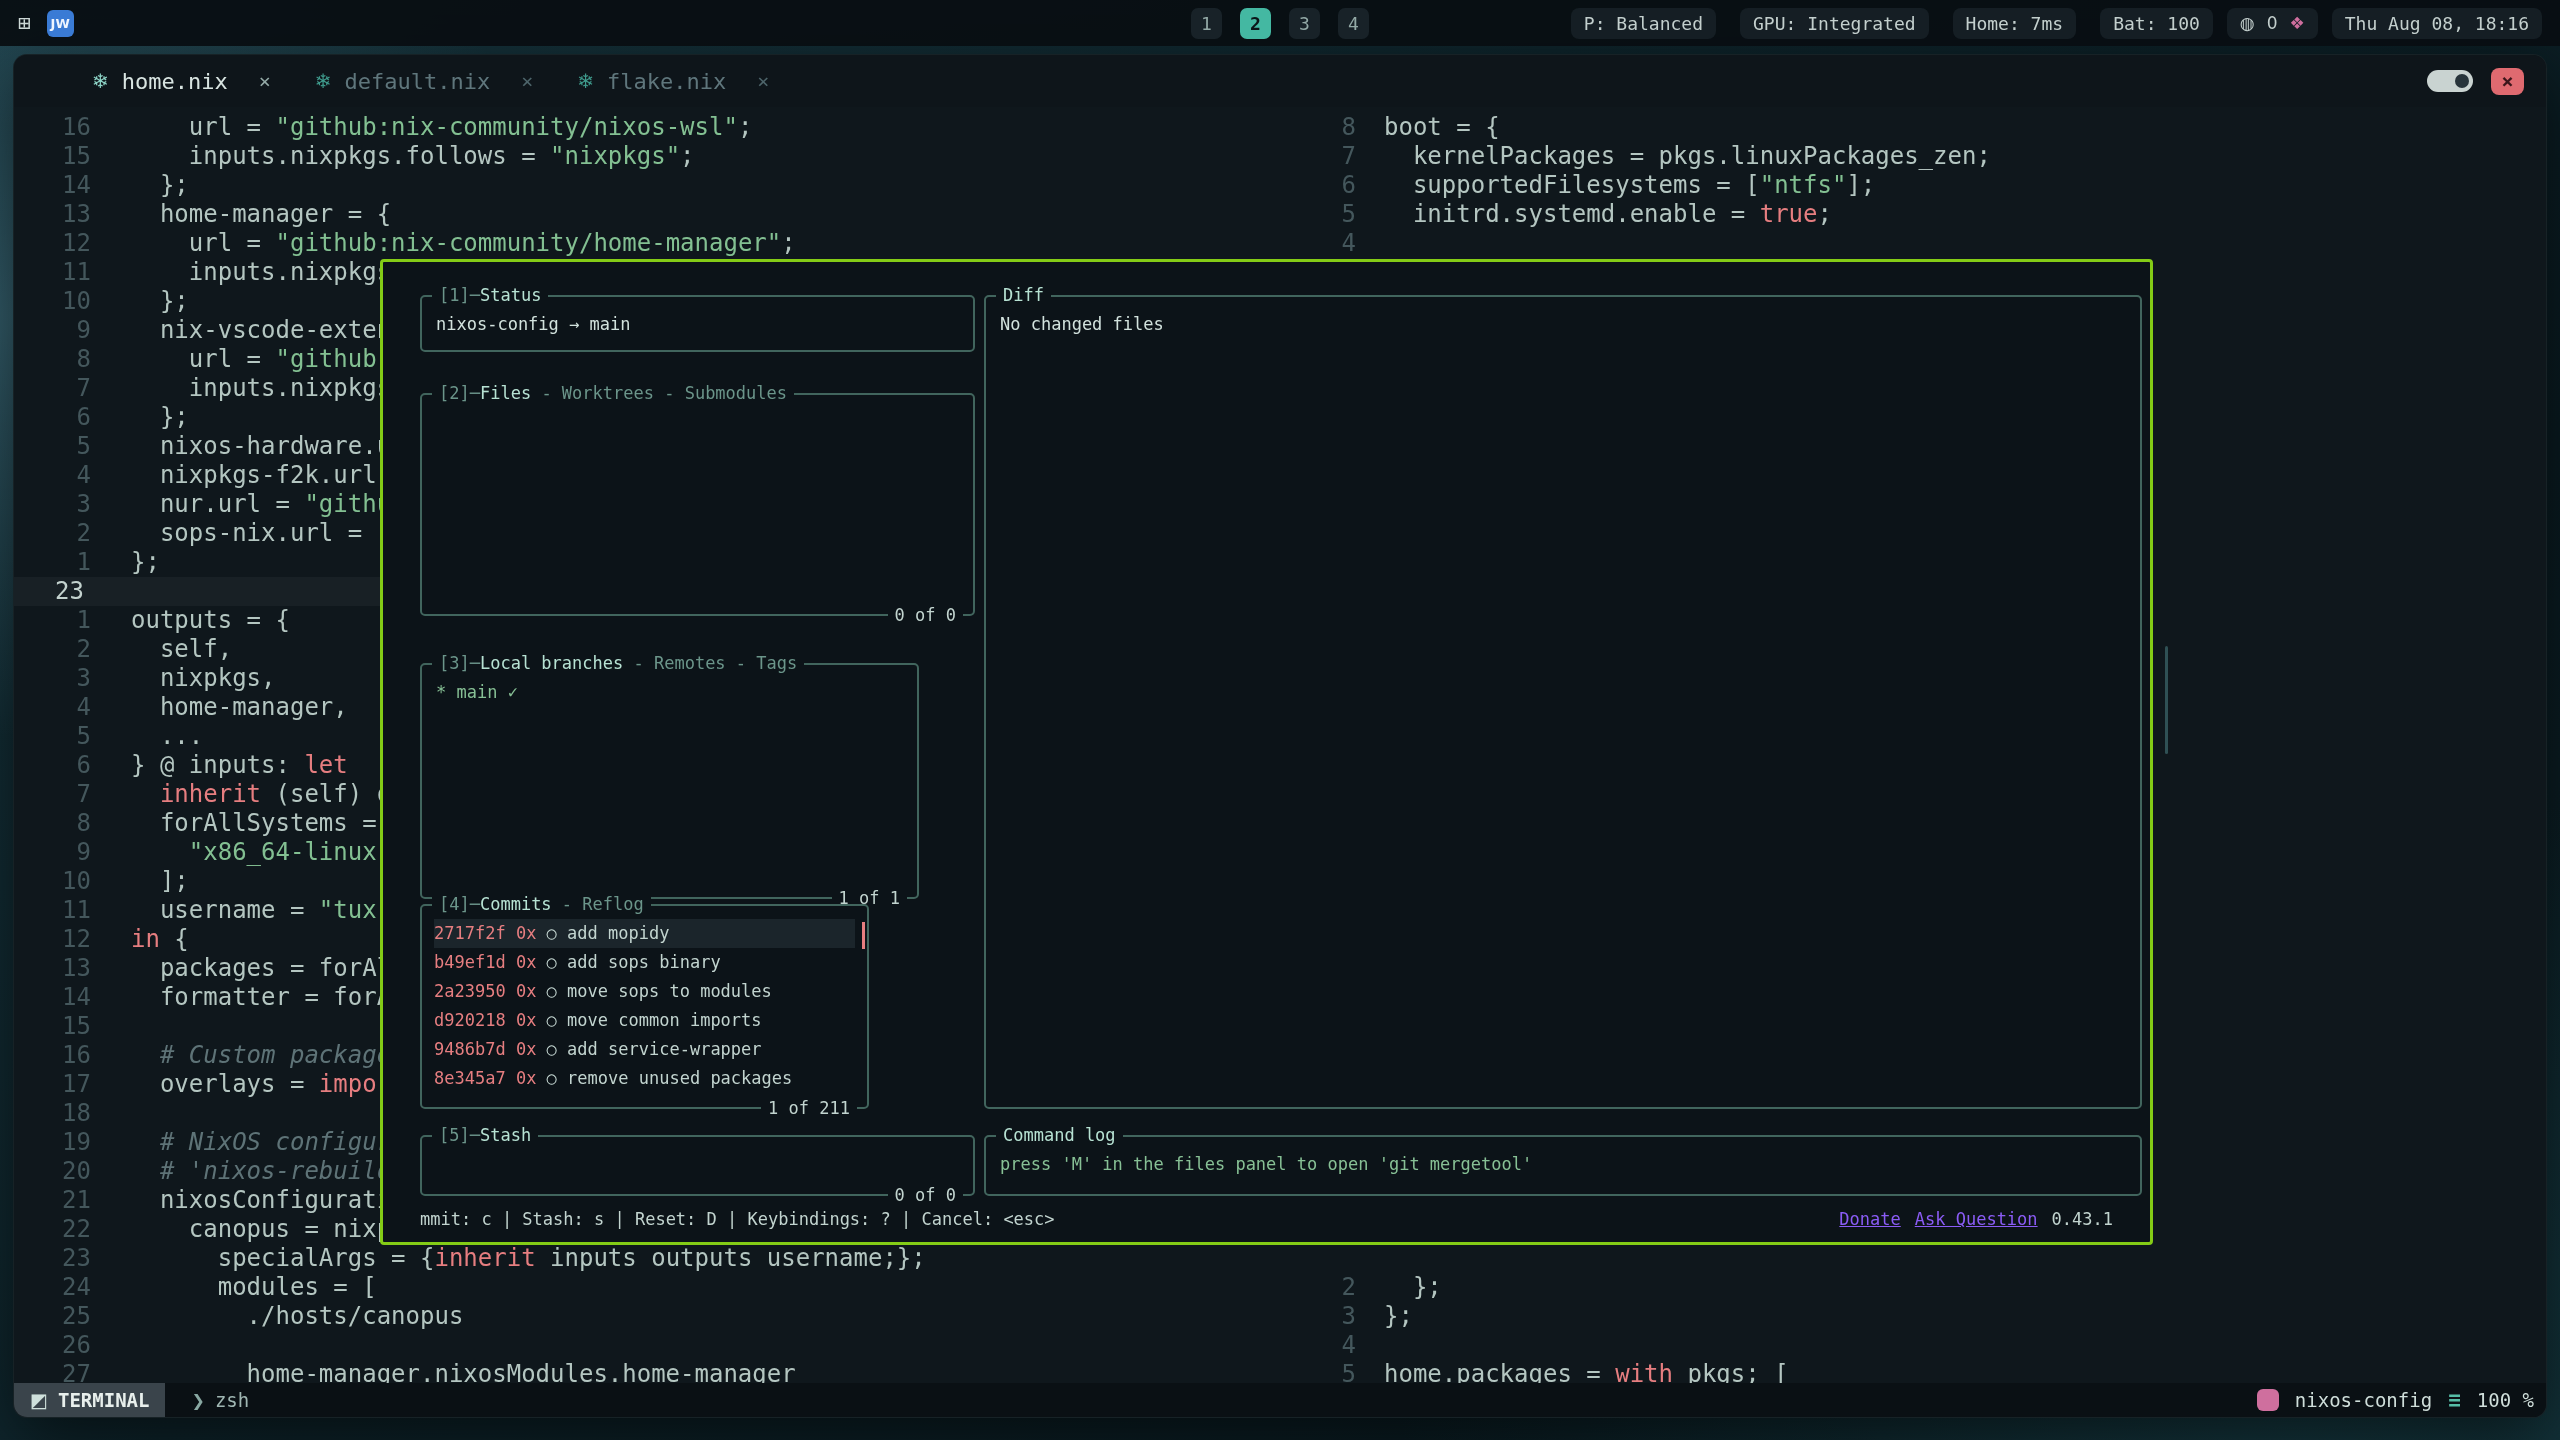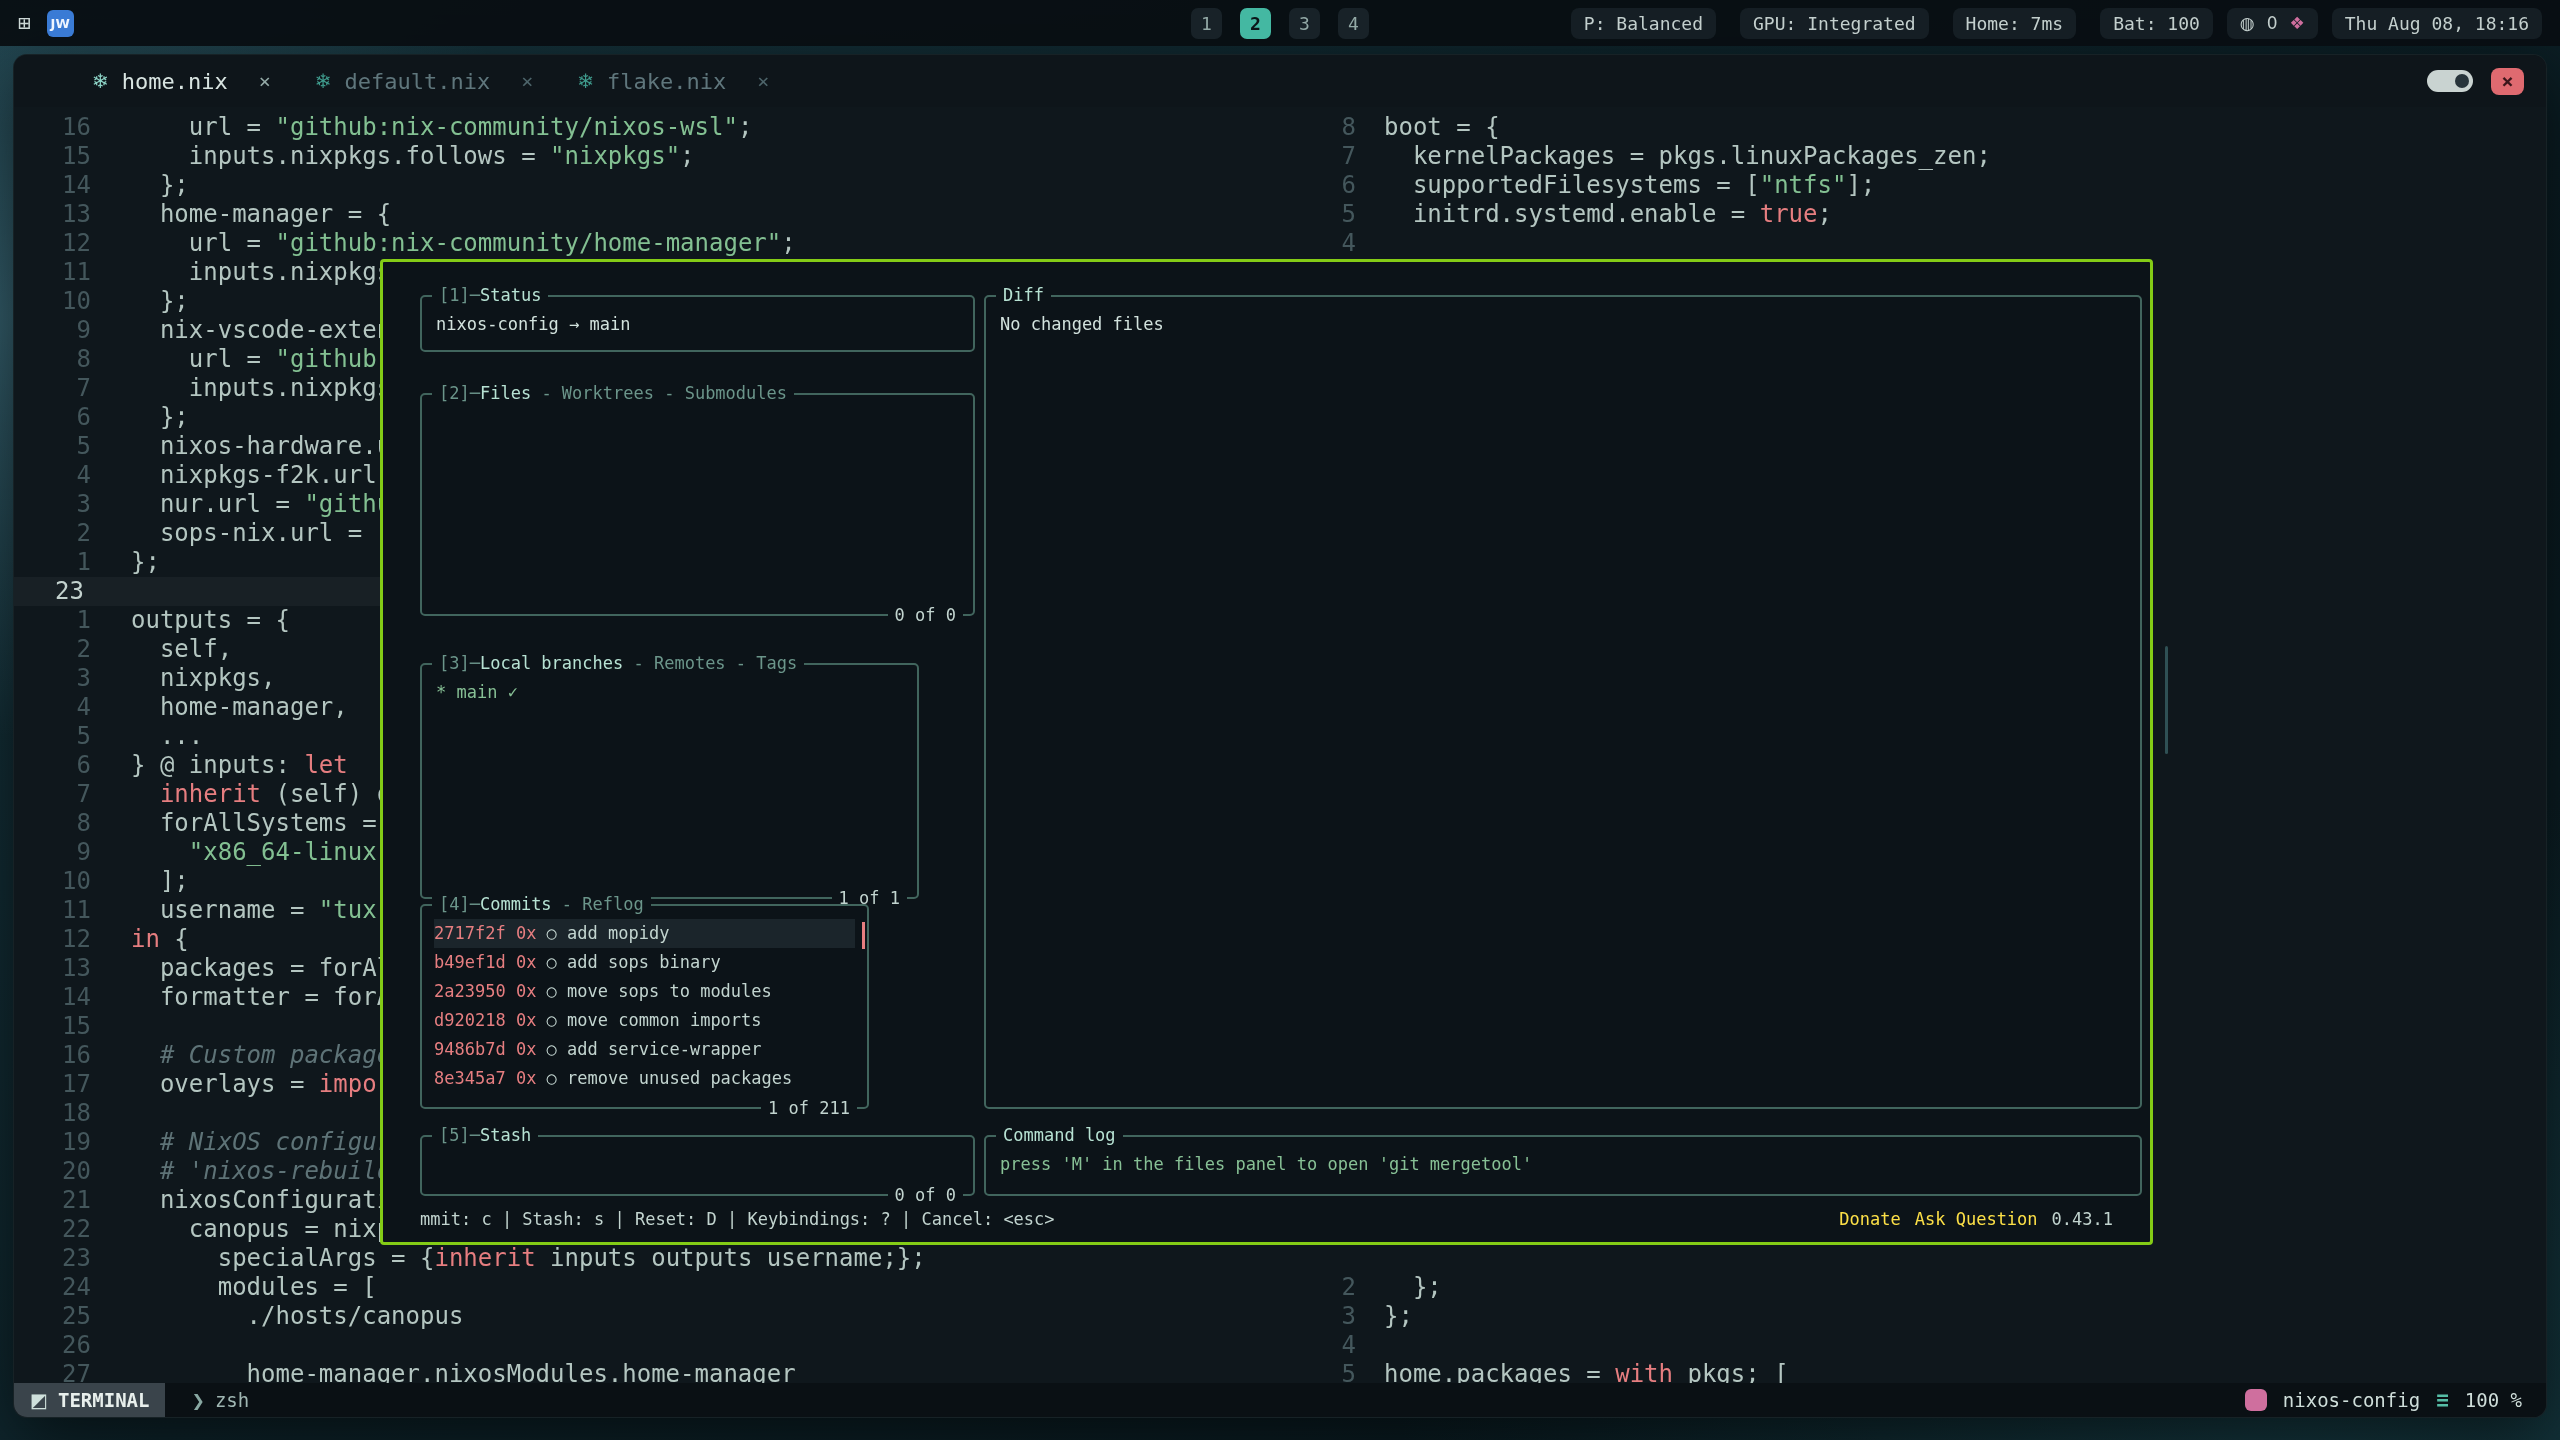--- a/index.html
+++ b/index.html
@@ -67,30 +67,30 @@
 #lg-commits{left:37px;top:642px;width:449px;height:205px}
 #lg-stash{left:37px;top:873px;width:555px;height:61px}
 #lg-diff{left:601px;top:33px;width:1158px;height:814px}
 #lg-cmdlog{left:601px;top:873px;width:1158px;height:61px}
 .commit{display:flex;height:29px;white-space:pre}
 .commit.sel{background:rgba(140,175,185,.12)}
 .c-hash{color:#e67e80}.c-mark{color:#e67e80}.c-node{color:#c2d4cf}.c-msg{color:#c2d4cf}
 .lg-scroll{position:absolute;right:2px;top:16px;width:3px;height:27px;background:#e67e80}
 .lg-keys{position:absolute;left:37px;right:37px;bottom:8px;display:flex;justify-content:space-between;align-items:center;color:#c2d4cf}
 .lg-links{display:flex;gap:14px;align-items:center}
-.lg-link{color:#fde047;}
+.lg-link{color:#8b5cf6;text-decoration:underline}
 .lg-ver{color:#c2d4cf}
 
 .statusbar{height:34px;flex:0 0 34px;background:#0a1014;display:flex;align-items:center;font-size:19px}
 .sb-left{display:flex;align-items:center;height:100%}
 .sb-mode{display:flex;align-items:center;gap:10px;background:#3a444b;color:#e8efec;height:100%;padding:0 16px;font-weight:bold}
 .sb-mode-icon{color:#cfe0db;font-weight:normal;font-family:"DejaVu Sans",sans-serif}
 .sb-shell{display:flex;align-items:center;gap:10px;margin-left:26px;color:#9fb6b2}
 .sb-shell-icon{color:#88a8a2;font-size:16px;font-family:"DejaVu Sans",sans-serif}
-.sb-right{margin-left:auto;display:flex;align-items:center;gap:16px;padding-right:24px}
+.sb-right{margin-left:auto;display:flex;align-items:center;gap:16px;padding-right:12px}
 .sb-session-icon{width:22px;height:22px;border-radius:6px;background:#cf6f9e;display:inline-block}
 .sb-session{color:#cfdeda}
 .sb-lines-icon{color:#56bda6;font-weight:bold;font-size:21px}
 .sb-scroll{color:#cfdeda}
 </style>
 </head>
 <body>
 
 <div class="wallpaper"></div>
 

